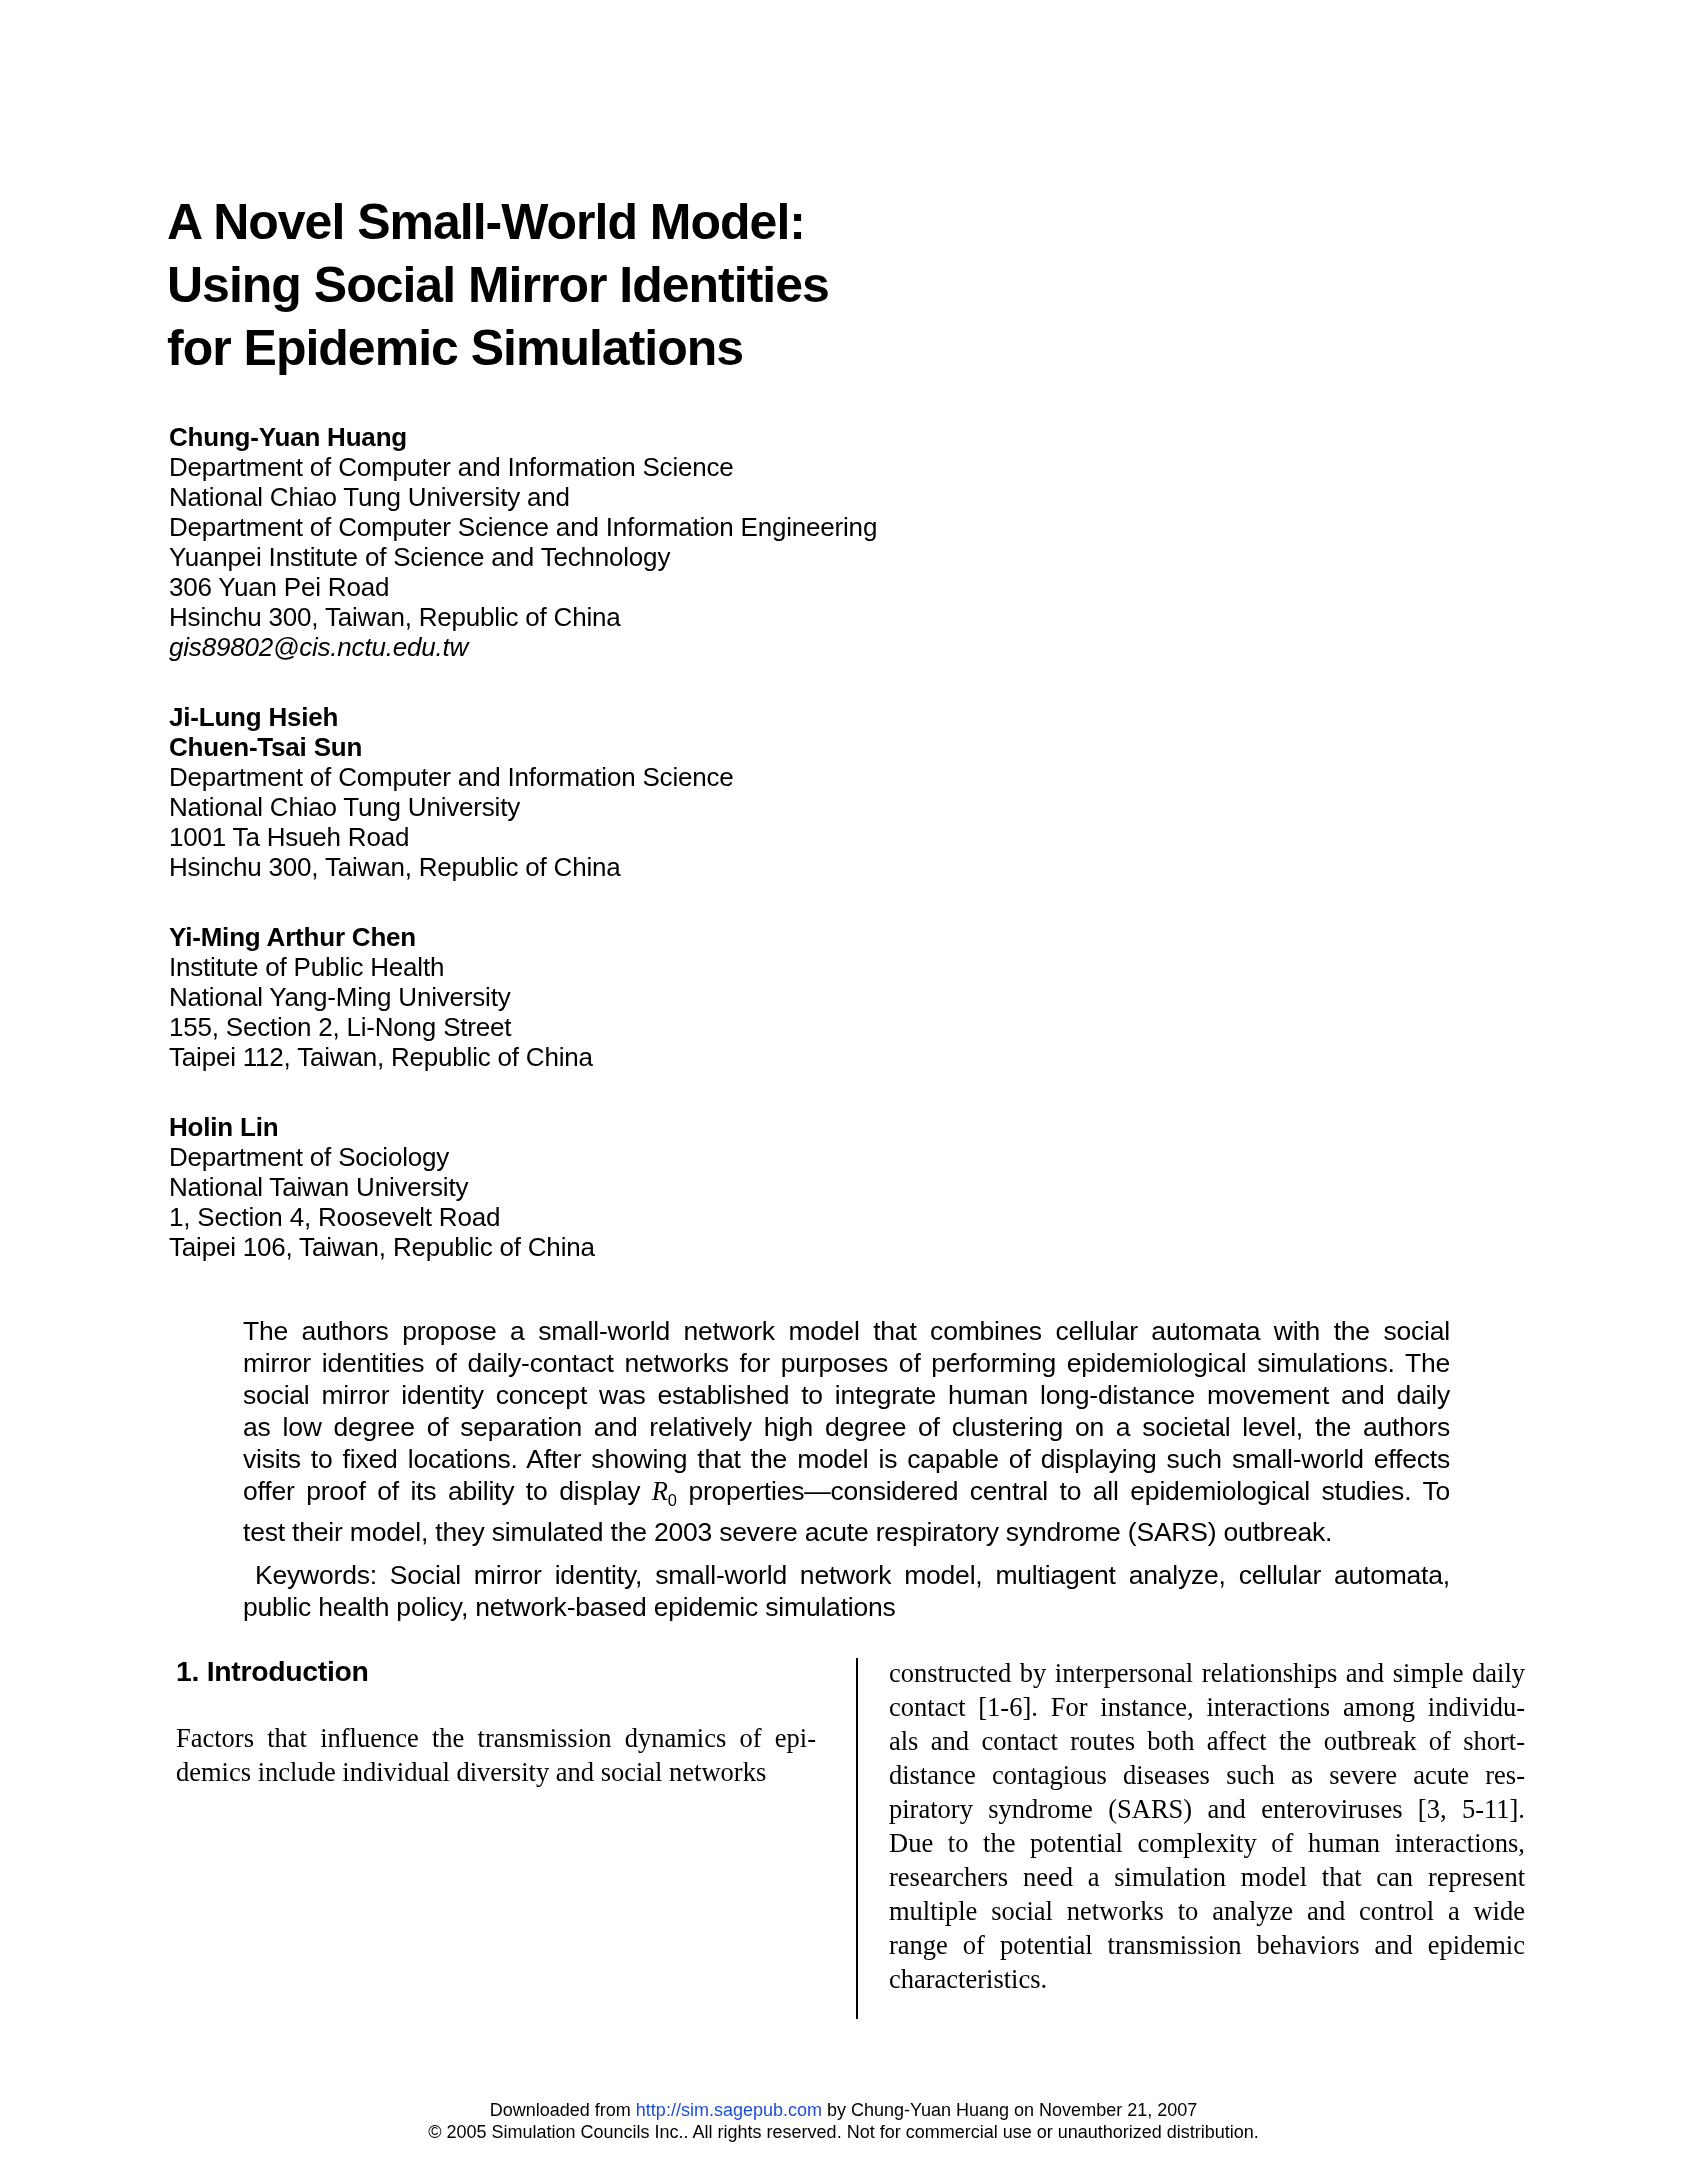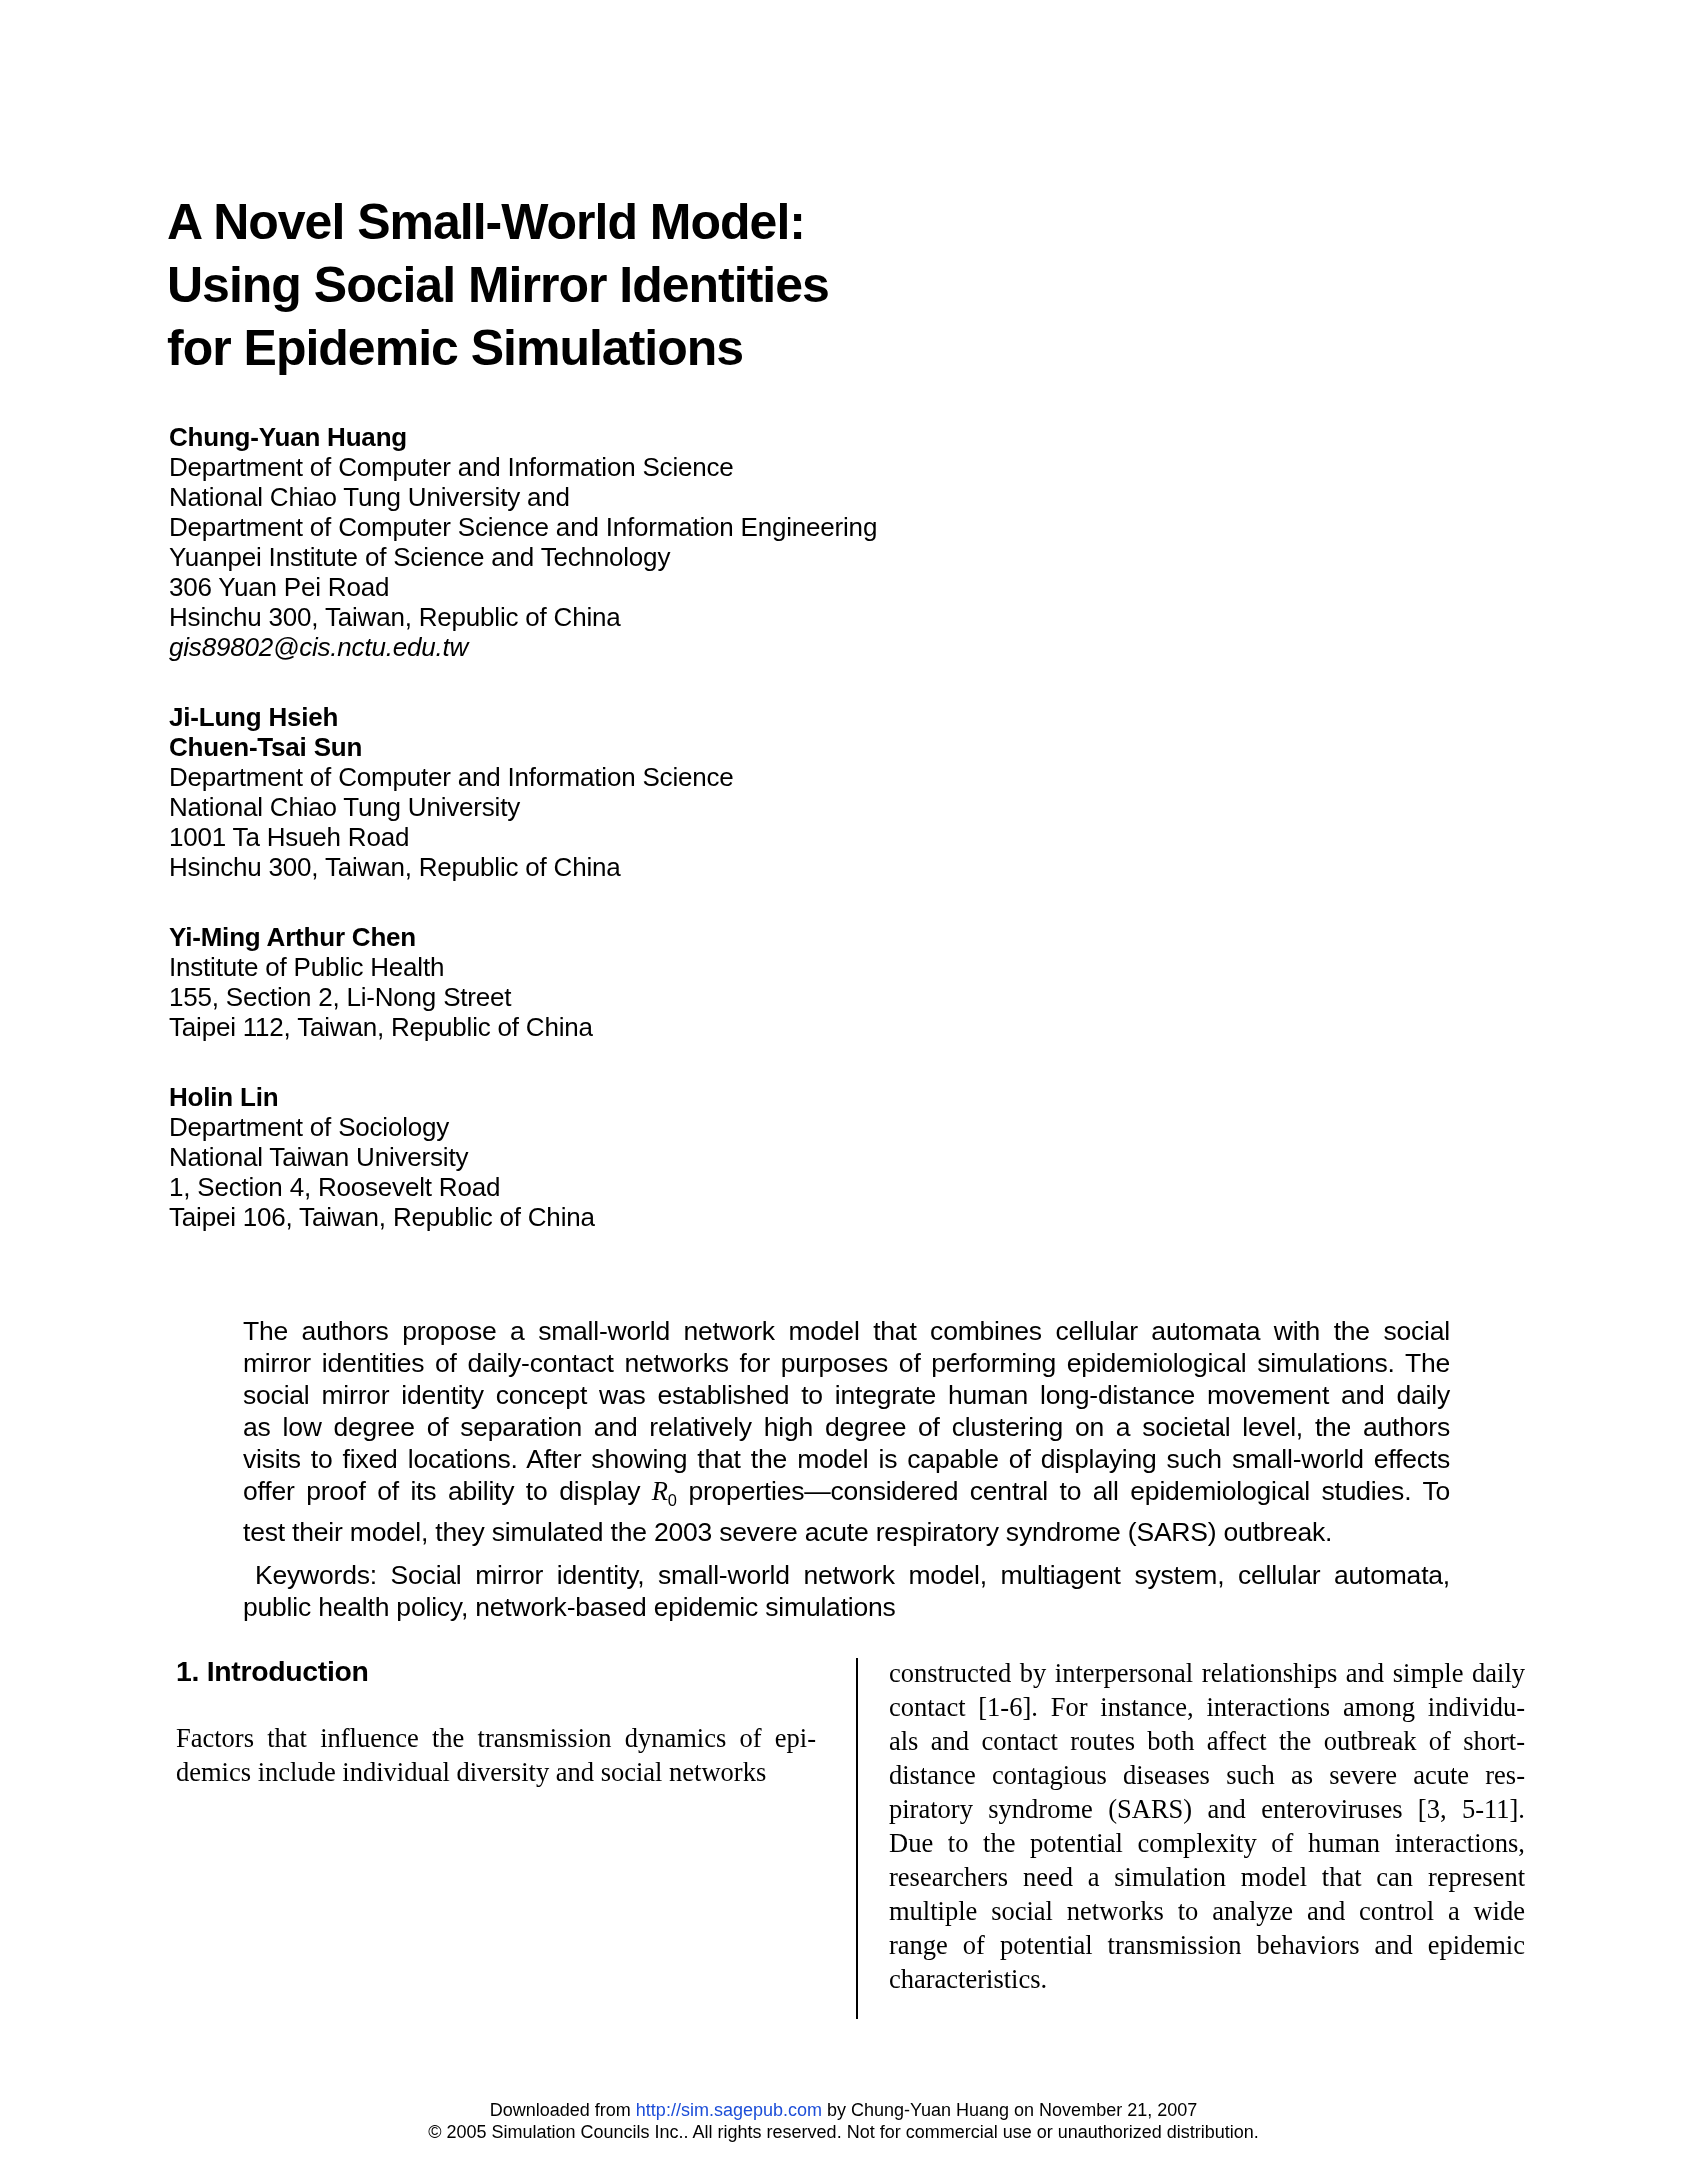--- a/index.html
+++ b/index.html
@@ -102,20 +102,21 @@
       <div class="author-name">Chuen-Tsai Sun</div>
       <div>Department of Computer and Information Science</div>
       <div>National Chiao Tung University</div>
       <div>1001 Ta Hsueh Road</div>
       <div>Hsinchu 300, Taiwan, Republic of China</div>
     </div>
 
     <div class="author-block">
       <div class="author-name">Yi-Ming Arthur Chen</div>
       <div>Institute of Public Health</div>
+      <div>National Yang-Ming University</div>
       <div>155, Section 2, Li-Nong Street</div>
       <div>Taipei 112, Taiwan, Republic of China</div>
     </div>
 
     <div class="author-block">
       <div class="author-name">Holin Lin</div>
       <div>Department of Sociology</div>
       <div>National Taiwan University</div>
       <div>1, Section 4, Roosevelt Road</div>
       <div>Taipei 106, Taiwan, Republic of China</div>
@@ -127,21 +128,21 @@
     <div class="jline">The authors propose a small-world network model that combines cellular automata with the social</div>
     <div class="jline">mirror identities of daily-contact networks for purposes of performing epidemiological simulations. The</div>
     <div class="jline">social mirror identity concept was established to integrate human long-distance movement and daily</div>
     <div class="jline">as low degree of separation and relatively high degree of clustering on a societal level, the authors</div>
     <div class="jline">visits to fixed locations. After showing that the model is capable of displaying such small-world effects</div>
     <div class="jline"><span>offer proof of its ability to display </span><span class="rvar">R</span><sub>0</sub><span> properties—considered central to all epidemiological studies. To</span></div>
     <div>test their model, they simulated the 2003 severe acute respiratory syndrome (SARS) outbreak.</div>
   </section>
 
   <section class="keywords">
-    <div class="jline"><span class="bold">Keywords:</span><span> Social mirror identity, small-world network model, multiagent system, cellular automata,</span></div>
+    <div class="jline"><span class="bold">Keywords:</span><span> Social mirror identity, small-world network model, multiagent analyze, cellular automata,</span></div>
     <div>public health policy, network-based epidemic simulations</div>
   </section>
 
   <section class="columns">
 
     <div class="col-left">
       <h2 class="intro-heading">1. Introduction</h2>
       <div class="serif jline">Factors that influence the transmission dynamics of epi-</div>
       <div class="serif">demics include individual diversity and social networks</div>
 

